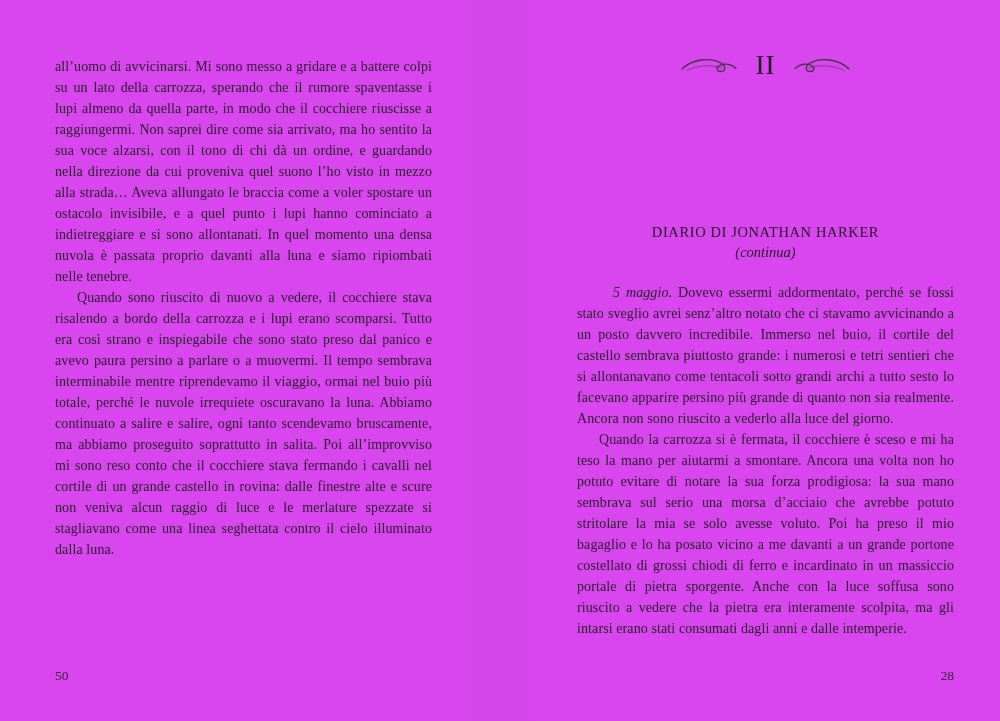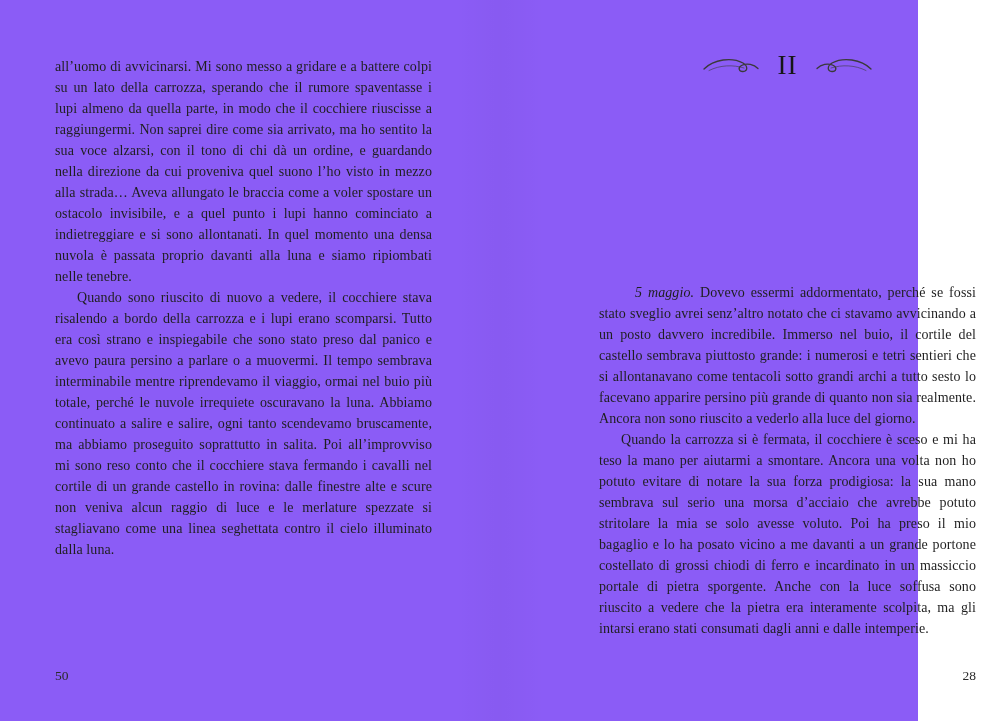--- a/index.html
+++ b/index.html
@@ -6,42 +6,42 @@
     margin: 0;
     padding: 0;
     width: 1000px;
     height: 721px;
     background: #ffffff;
     font-family: "Liberation Serif", "DejaVu Serif", serif;
     overflow: hidden;
   }
   .spread {
     position: relative;
-    width: 918px;
+    width: 1000px;
     height: 721px;
-    background: #8b5cf6;
+    background: #d946ef;
   }
   .gutter {
     position: absolute;
     left: 455px;
     top: 0;
     width: 90px;
     height: 721px;
     background: linear-gradient(90deg, rgba(0,0,0,0) 0%, rgba(0,0,0,0.025) 50%, rgba(0,0,0,0) 100%);
     pointer-events: none;
   }
   .page {
     position: absolute;
     top: 0;
     width: 377px;
     height: 721px;
     color: #1f1f1f;
   }
   .page-left  { left: 55px; }
-  .page-right { left: 599px; }
+  .page-right { left: 577px; }
 
   .body-text {
     position: absolute;
     left: 0;
     width: 377px;
     font-size: 14px;
     line-height: 21px;
     text-align: justify;
     letter-spacing: 0.1px;
     hyphens: auto;
@@ -135,20 +135,24 @@
       </span>
       <span class="chapter-num">II</span>
       <span class="flourish mirrored">
         <svg viewBox="0 0 58 18" xmlns="http://www.w3.org/2000/svg">
           <path d="M2,13 C12,3 30,1 41,7 C46,10 46,15 41,15.5 C37,15.8 35.5,11.5 39.5,9.5 C45,6.8 52,8.5 56,12.5" fill="none" stroke="#3a3a3a" stroke-width="1.3" stroke-linecap="round"></path>
           <path d="M7,14.5 C18,9 31,8.5 42,12" fill="none" stroke="#3a3a3a" stroke-width="0.6" stroke-linecap="round"></path>
         </svg>
       </span>
     </div>
 
+    <div class="section-head">
+      <div class="section-title">DIARIO DI JONATHAN HARKER</div>
+      <div class="section-sub">(continua)</div>
+    </div>
 
     <div class="body-text">
       <p class="para">
         <span class="lead-italic">5 maggio.</span>
         <span>Dovevo essermi addormentato, perché se fossi stato sveglio avrei senz’altro notato che ci stavamo avvicinando a un posto davvero incredibile. Immerso nel buio, il cortile del castello sembrava piuttosto grande: i numerosi e tetri sentieri che si allontanavano come tentacoli sotto grandi archi a tutto sesto lo facevano apparire persino più grande di quanto non sia realmente. Ancora non sono riuscito a vederlo alla luce del giorno.</span>
       </p>
       <p class="para indented">Quando la carrozza si è fermata, il cocchiere è sceso e mi ha teso la mano per aiutarmi a smontare. Ancora una volta non ho potuto evitare di notare la sua forza prodigiosa: la sua mano sembrava sul serio una morsa d’acciaio che avrebbe potuto stritolare la mia se solo avesse voluto. Poi ha preso il mio bagaglio e lo ha posato vicino a me davanti a un grande portone costellato di grossi chiodi di ferro e incardinato in un massiccio portale di pietra sporgente. Anche con la luce soffusa sono riuscito a vedere che la pietra era interamente scolpita, ma gli intarsi erano stati consumati dagli anni e dalle intemperie.</p>
     </div>
 
     <div class="page-num num-right">28</div>

